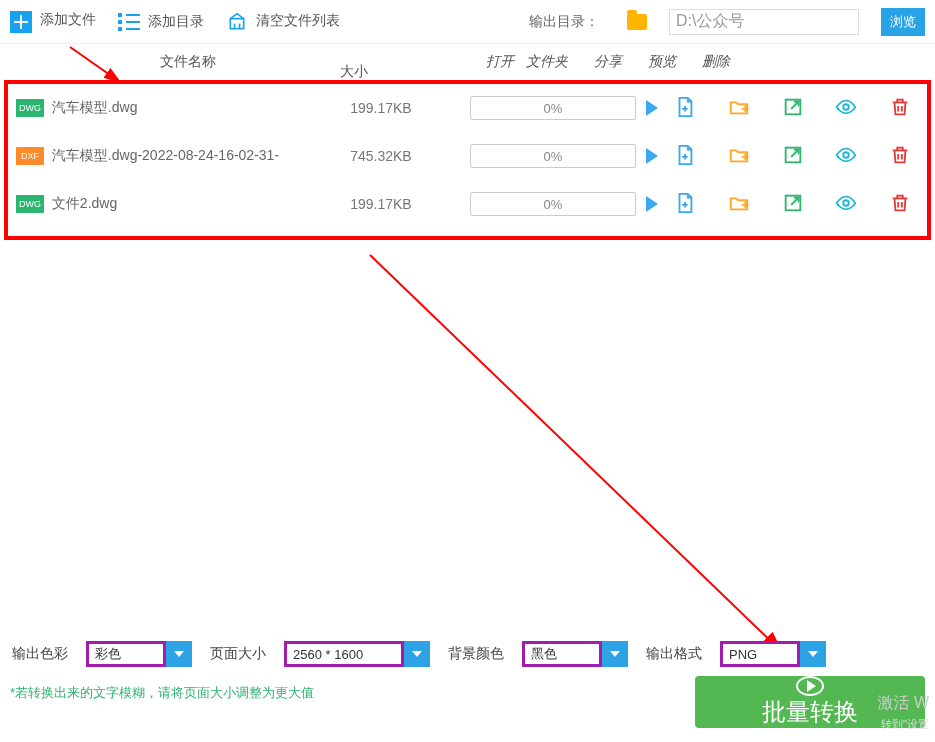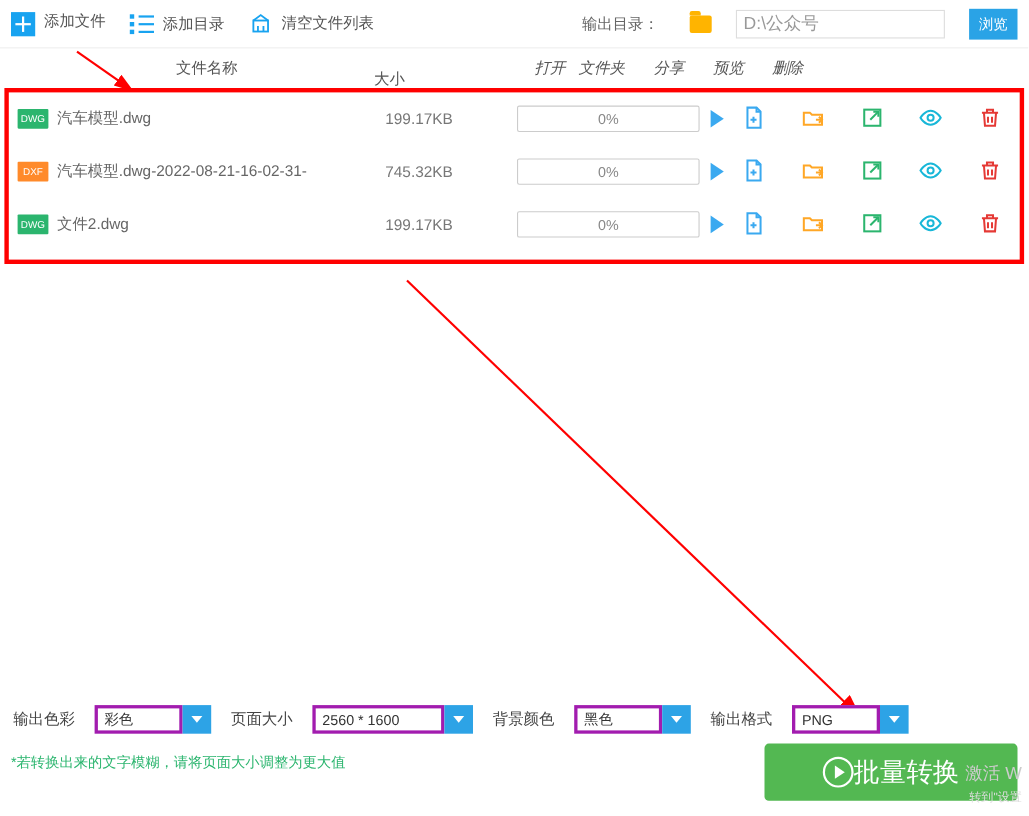--- a/index.html
+++ b/index.html
@@ -54,21 +54,21 @@
   
   .settings-bar { position: absolute; left: 0; right: 16px; bottom: 68px; height: 40px; display: flex; align-items: center; gap: 18px; padding: 0 12px; color: #444; font-size: 14px; }
   .sel { display: flex; align-items: center; }
   .sel input { height: 26px; border: 3px solid #a21caf; padding: 0 6px; font-size: 13px; color: #333; }
   .sel .dd { width: 26px; height: 26px; background: #2da3e6; display:flex; align-items:center; justify-content:center; cursor:pointer;}
   .sel .dd::after { content:""; width:0; height:0; border-left:5px solid transparent; border-right:5px solid transparent; border-top:6px solid #fff; }
 
   .hint { position: absolute; left: 10px; bottom: 40px; color: #2bb56e; font-size: 13px; }
 
   
-  .batch-btn { position: absolute; right: 10px; bottom: 14px; width: 230px; height: 52px; background: #53b852; color: #fff; border: none; border-radius: 4px; font-size: 24px; display: flex; align-items: center; justify-content: center; cursor: pointer; }
+  .batch-btn { position: absolute; right: 10px; bottom: 14px; width: 230px; height: 52px; background: #53b852; color: #fff; border: none; border-radius: 4px; font-size: 24px; display: flex; align-items: center; justify-content: center; cursor: pointer; flex-direction: column; }
   .batch-btn .circ { width: 28px; height: 28px; border: 2px solid #fff; border-radius: 50%; display:flex; align-items:center; justify-content:center;}
   .batch-btn .circ::after { content:""; width:0; height:0; border-top:6px solid transparent; border-bottom:6px solid transparent; border-left:9px solid #fff; margin-left:2px;}
 
   .watermark { position:absolute; right:6px; bottom:28px; color:#ccc; font-size:16px;}
   .watermark2 { position:absolute; right:6px; bottom:10px; color:#ddd; font-size:11px;}
 </style>
 </head>
 <body>
 
 <div class="toolbar">
@@ -140,21 +140,21 @@
           <path d="M4 7h16"></path>
           <path d="M9 7V4h6v3"></path>
           <path d="M6 7l1 13h10l1-13"></path>
           <line x1="10" y1="11" x2="10" y2="17"></line>
           <line x1="14" y1="11" x2="14" y2="17"></line>
         </svg></div>
   </div>
 
   <div class="file-row">
     <div class="badge dxf">DXF</div>
-    <div class="fname">汽车模型.dwg-2022-08-21-16-02-31-</div>
+    <div class="fname">汽车模型.dwg-2022-08-24-16-02-31-</div>
     <div class="fsize">745.32KB</div>
     <div class="status-cell">
       <div class="prog">0%</div>
       <div class="play-icon"></div>
     </div>
     <div class="act"><svg viewBox="0 0 24 24" fill="none" stroke="#3aa9f0" stroke-width="2">
           <path d="M6 2h9l4 4v16H6z"></path>
           <path d="M15 2v4h4"></path>
           <line x1="12" y1="11" x2="12" y2="17"></line>
           <line x1="9" y1="14" x2="15" y2="14"></line>

